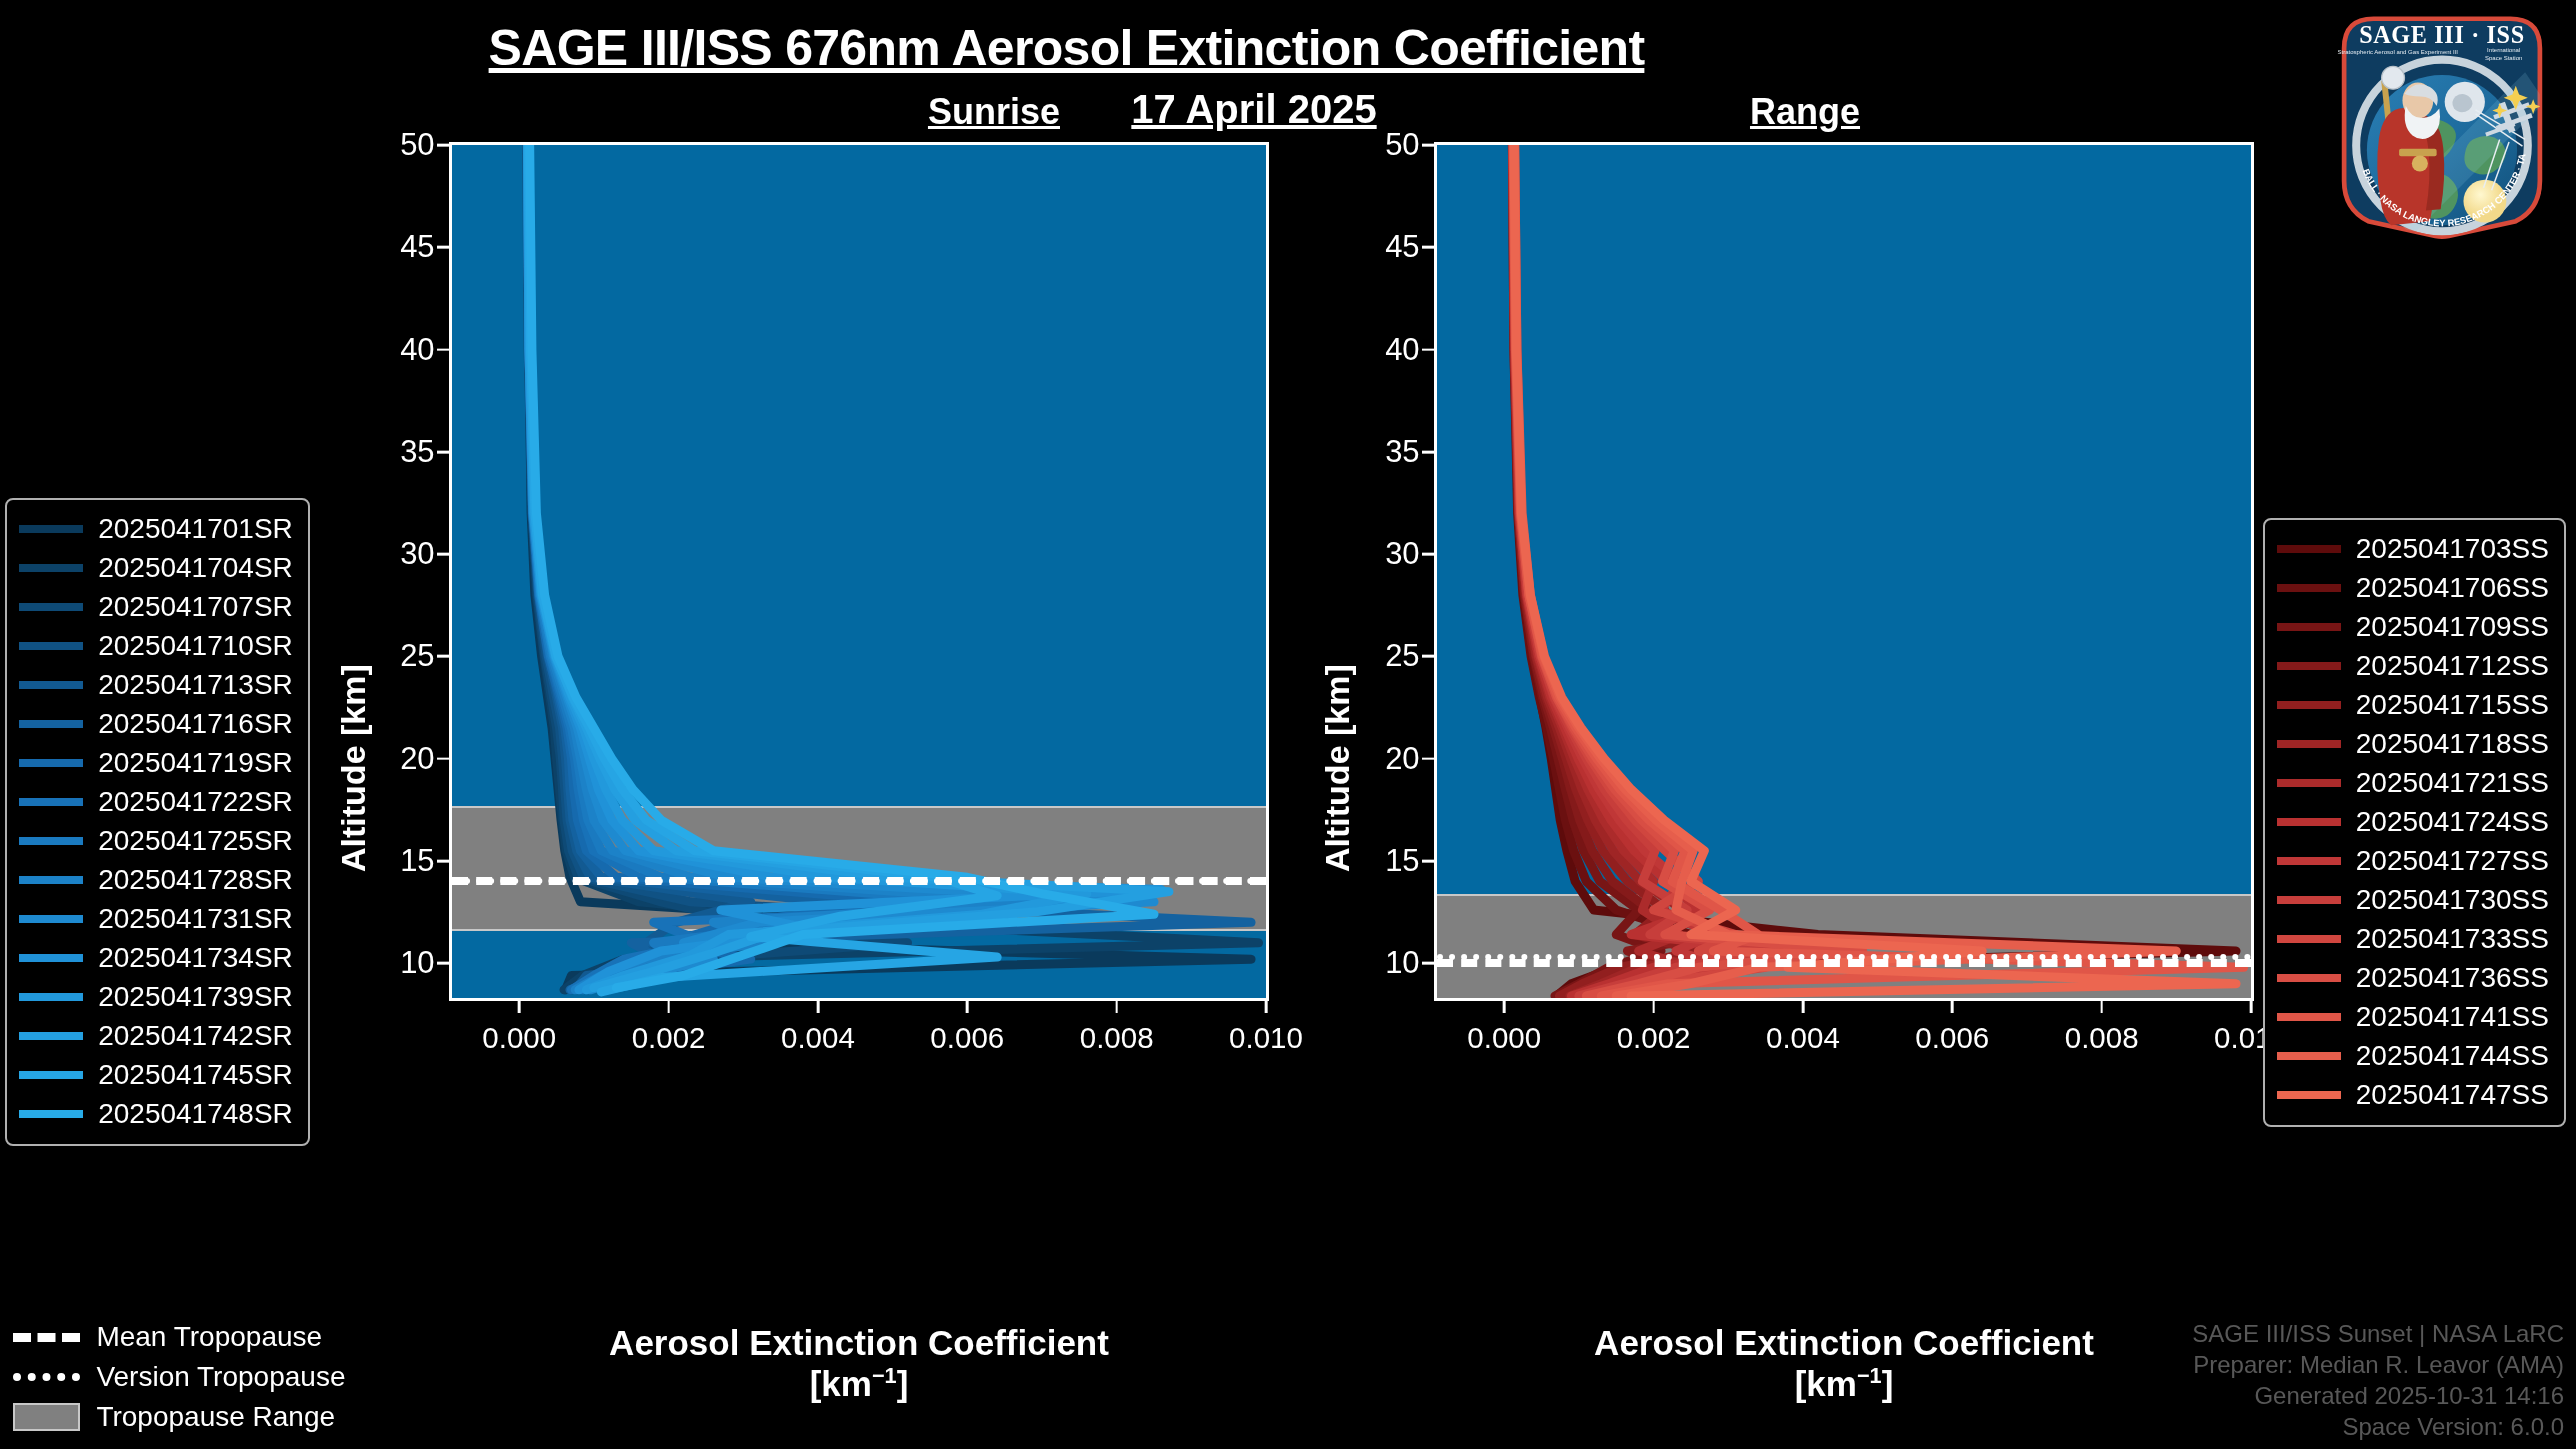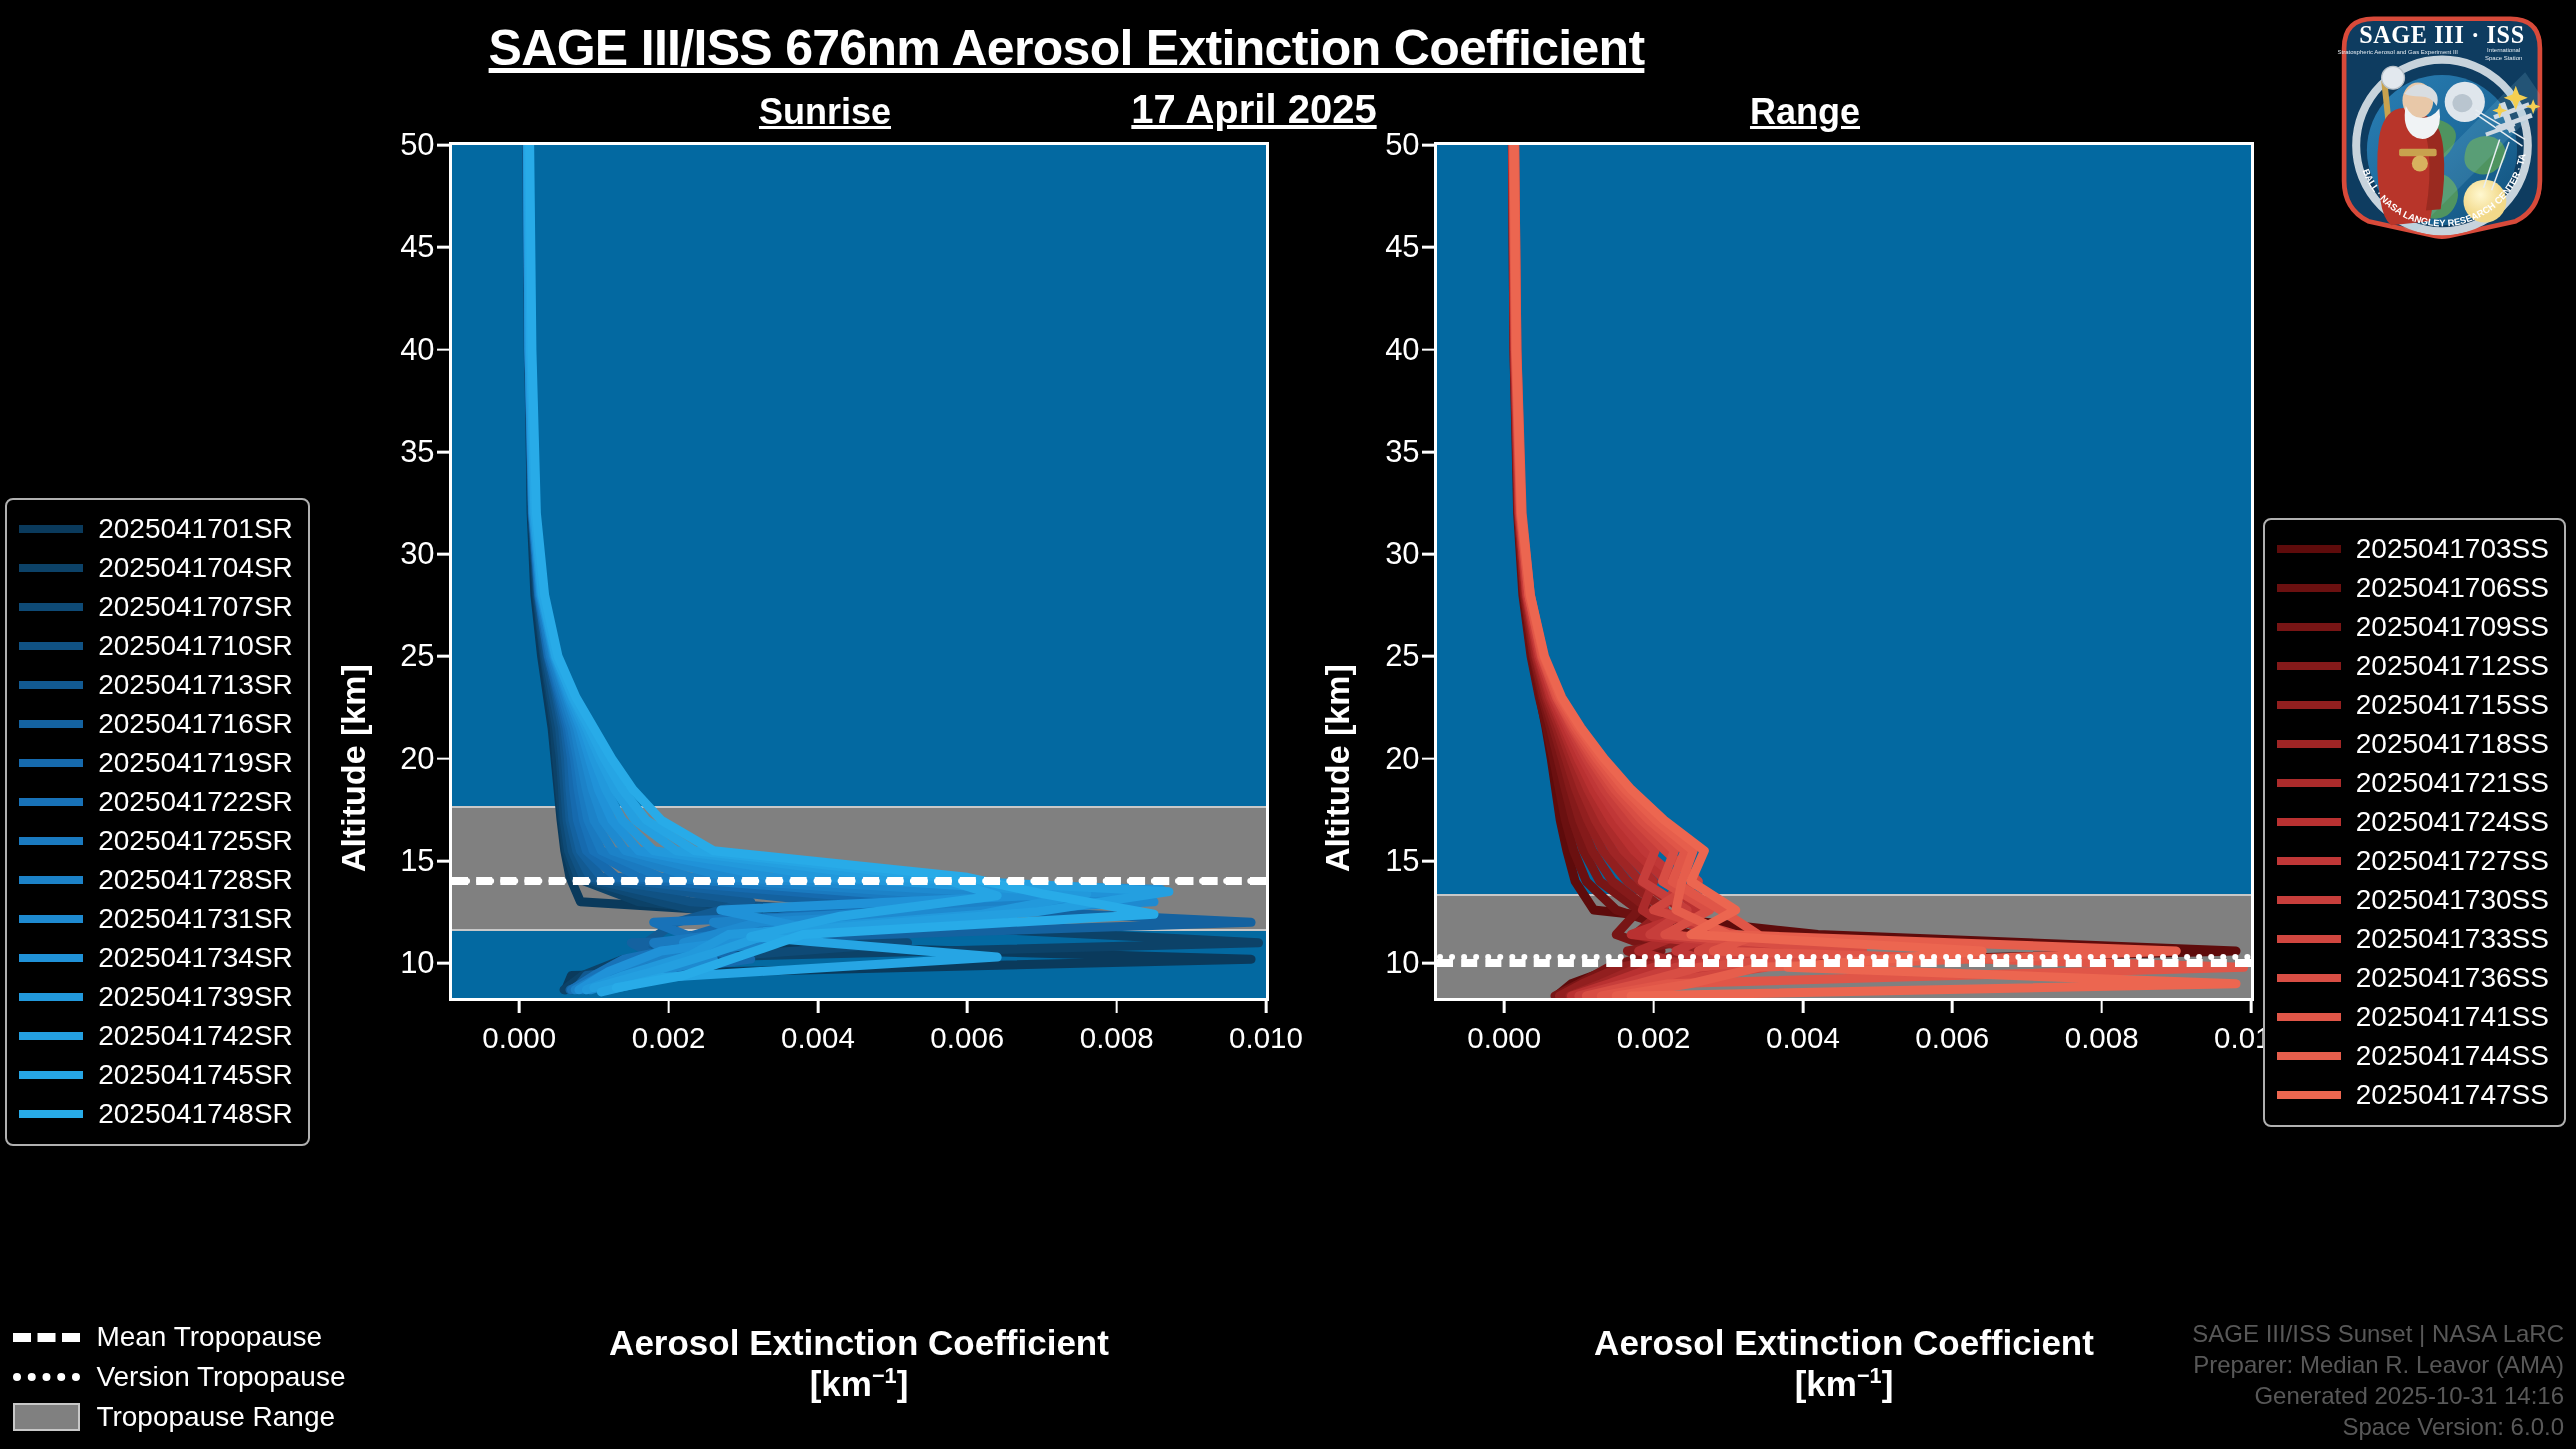--- a/index.html
+++ b/index.html
@@ -3,21 +3,21 @@
 <meta charset="utf-8">
 <style>
   html,body{margin:0;padding:0;background:#000;}
   body{width:2576px;height:1449px;position:relative;overflow:hidden;
        font-family:"Liberation Sans",sans-serif;color:#fff;}
   .abs{position:absolute;text-decoration:underline;}
   #figure-title{left:0;top:19px;width:2133px;text-align:center;
       font-size:50px;font-weight:bold;letter-spacing:-0.7px;}
   #date-title{left:1006px;top:87px;width:496px;text-align:center;
       font-size:40px;font-weight:bold;}
-  #sunrise-title{left:590px;top:91px;width:470px;text-align:center;
+  #sunrise-title{left:590px;top:91px;width:470px;text-align:right;
       font-size:36px;font-weight:bold;}
   #sunset-title{left:1570px;top:91px;width:470px;text-align:center;
       font-size:36px;font-weight:bold;}
 
   .panel{position:absolute;top:142px;height:859px;
          border:3.4px solid #fff;background:#0369a1;box-sizing:border-box;}
   #panel-sunrise{left:449px;width:820px;}
   #panel-sunset{left:1434px;width:820px;}
   .plotarea{position:absolute;inset:0;overflow:hidden;}
   .tropo-band{position:absolute;left:0;right:0;background:#808080;

